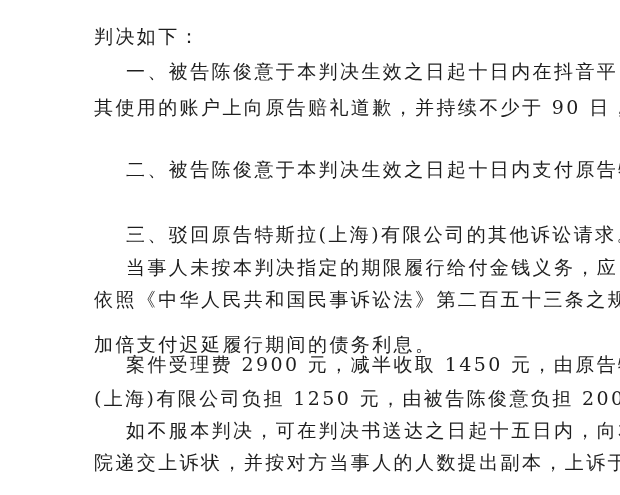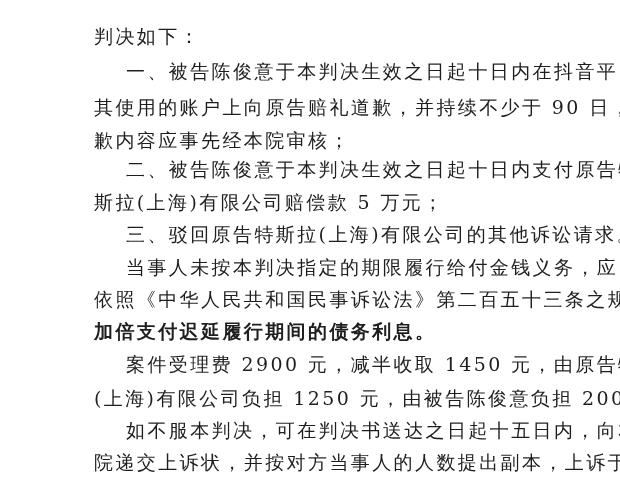--- a/index.html
+++ b/index.html
@@ -33,24 +33,22 @@
 </head>
 <body>
 
 <div class="page">
   <div class="watermark" style="left:300px;top:150px;"></div>
   <div class="watermark" style="left:140px;top:400px;"></div>
 
   <div class="line" style="top: 8px;">判决如下：</div>
   <div class="line indent" style="top: 43px;">一、被告陈俊意于本判决生效之日起十日内在抖音平台</div>
   <div class="line" style="top: 79px;">其使用的账户上向原告赔礼道歉，并持续不少于 90 日，道</div>
-  <div class="line" style="top: 112px;">歉内容应事先经本院审核；</div>
   <div class="line indent" style="top: 141px;">二、被告陈俊意于本判决生效之日起十日内支付原告特</div>
-  <div class="line" style="top: 174px;">斯拉(上海)有限公司赔偿款 5 万元；</div>
   <div class="line indent" style="top: 206px;">三、驳回原告特斯拉(上海)有限公司的其他诉讼请求。</div>
   <div class="line indent" style="top: 239px;">当事人未按本判决指定的期限履行给付金钱义务，应当</div>
   <div class="line" style="top: 271px;">依照《中华人民共和国民事诉讼法》第二百五十三条之规定，</div>
-  <div class="line" style="top: 303px; font-weight: bold;">加倍支付迟延履行期间的债务利息。</div>
+  <div class="line" style="top: 316px;">加倍支付迟延履行期间的债务利息。</div>
   <div class="line indent" style="top: 336px;">案件受理费 2900 元，减半收取 1450 元，由原告特斯拉</div>
   <div class="line" style="top: 370px;">(上海)有限公司负担 1250 元，由被告陈俊意负担 200 元。</div>
   <div class="line indent" style="top: 402px;">如不服本判决，可在判决书送达之日起十五日内，向本</div>
   <div class="line" style="top: 434px;">院递交上诉状，并按对方当事人的人数提出副本，上诉于浙</div>
 </div>
 
 </body></html>

